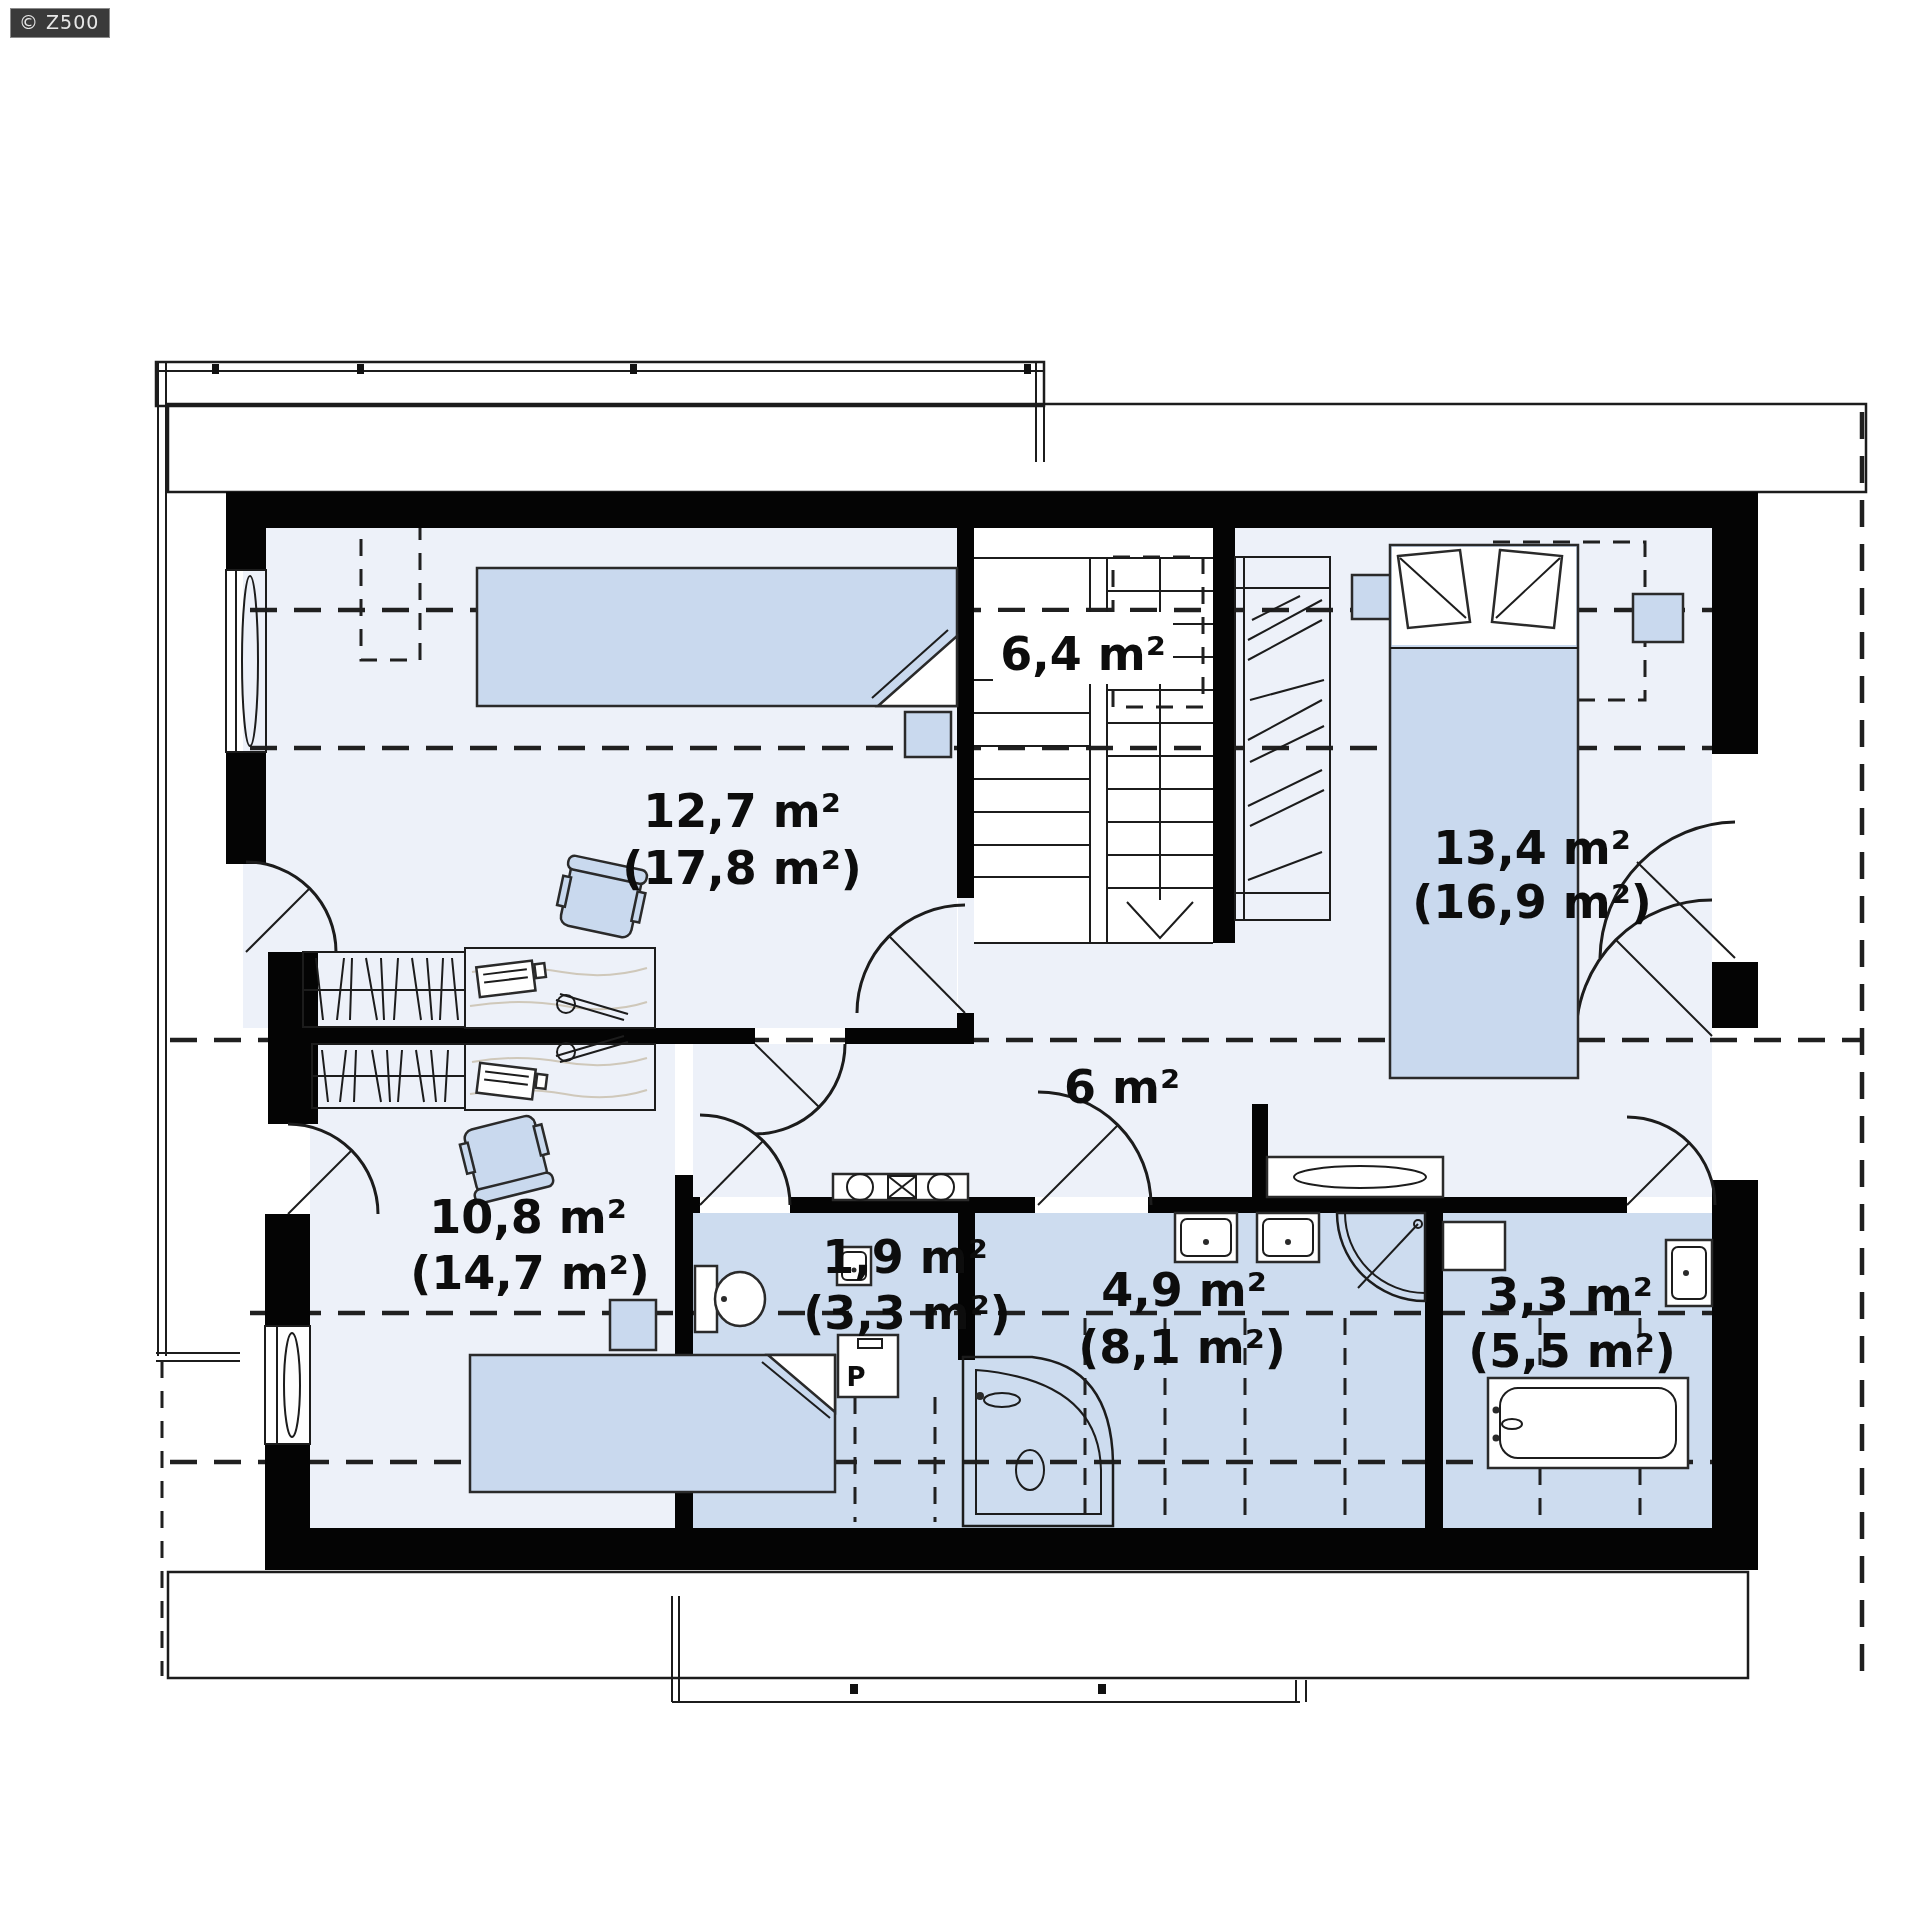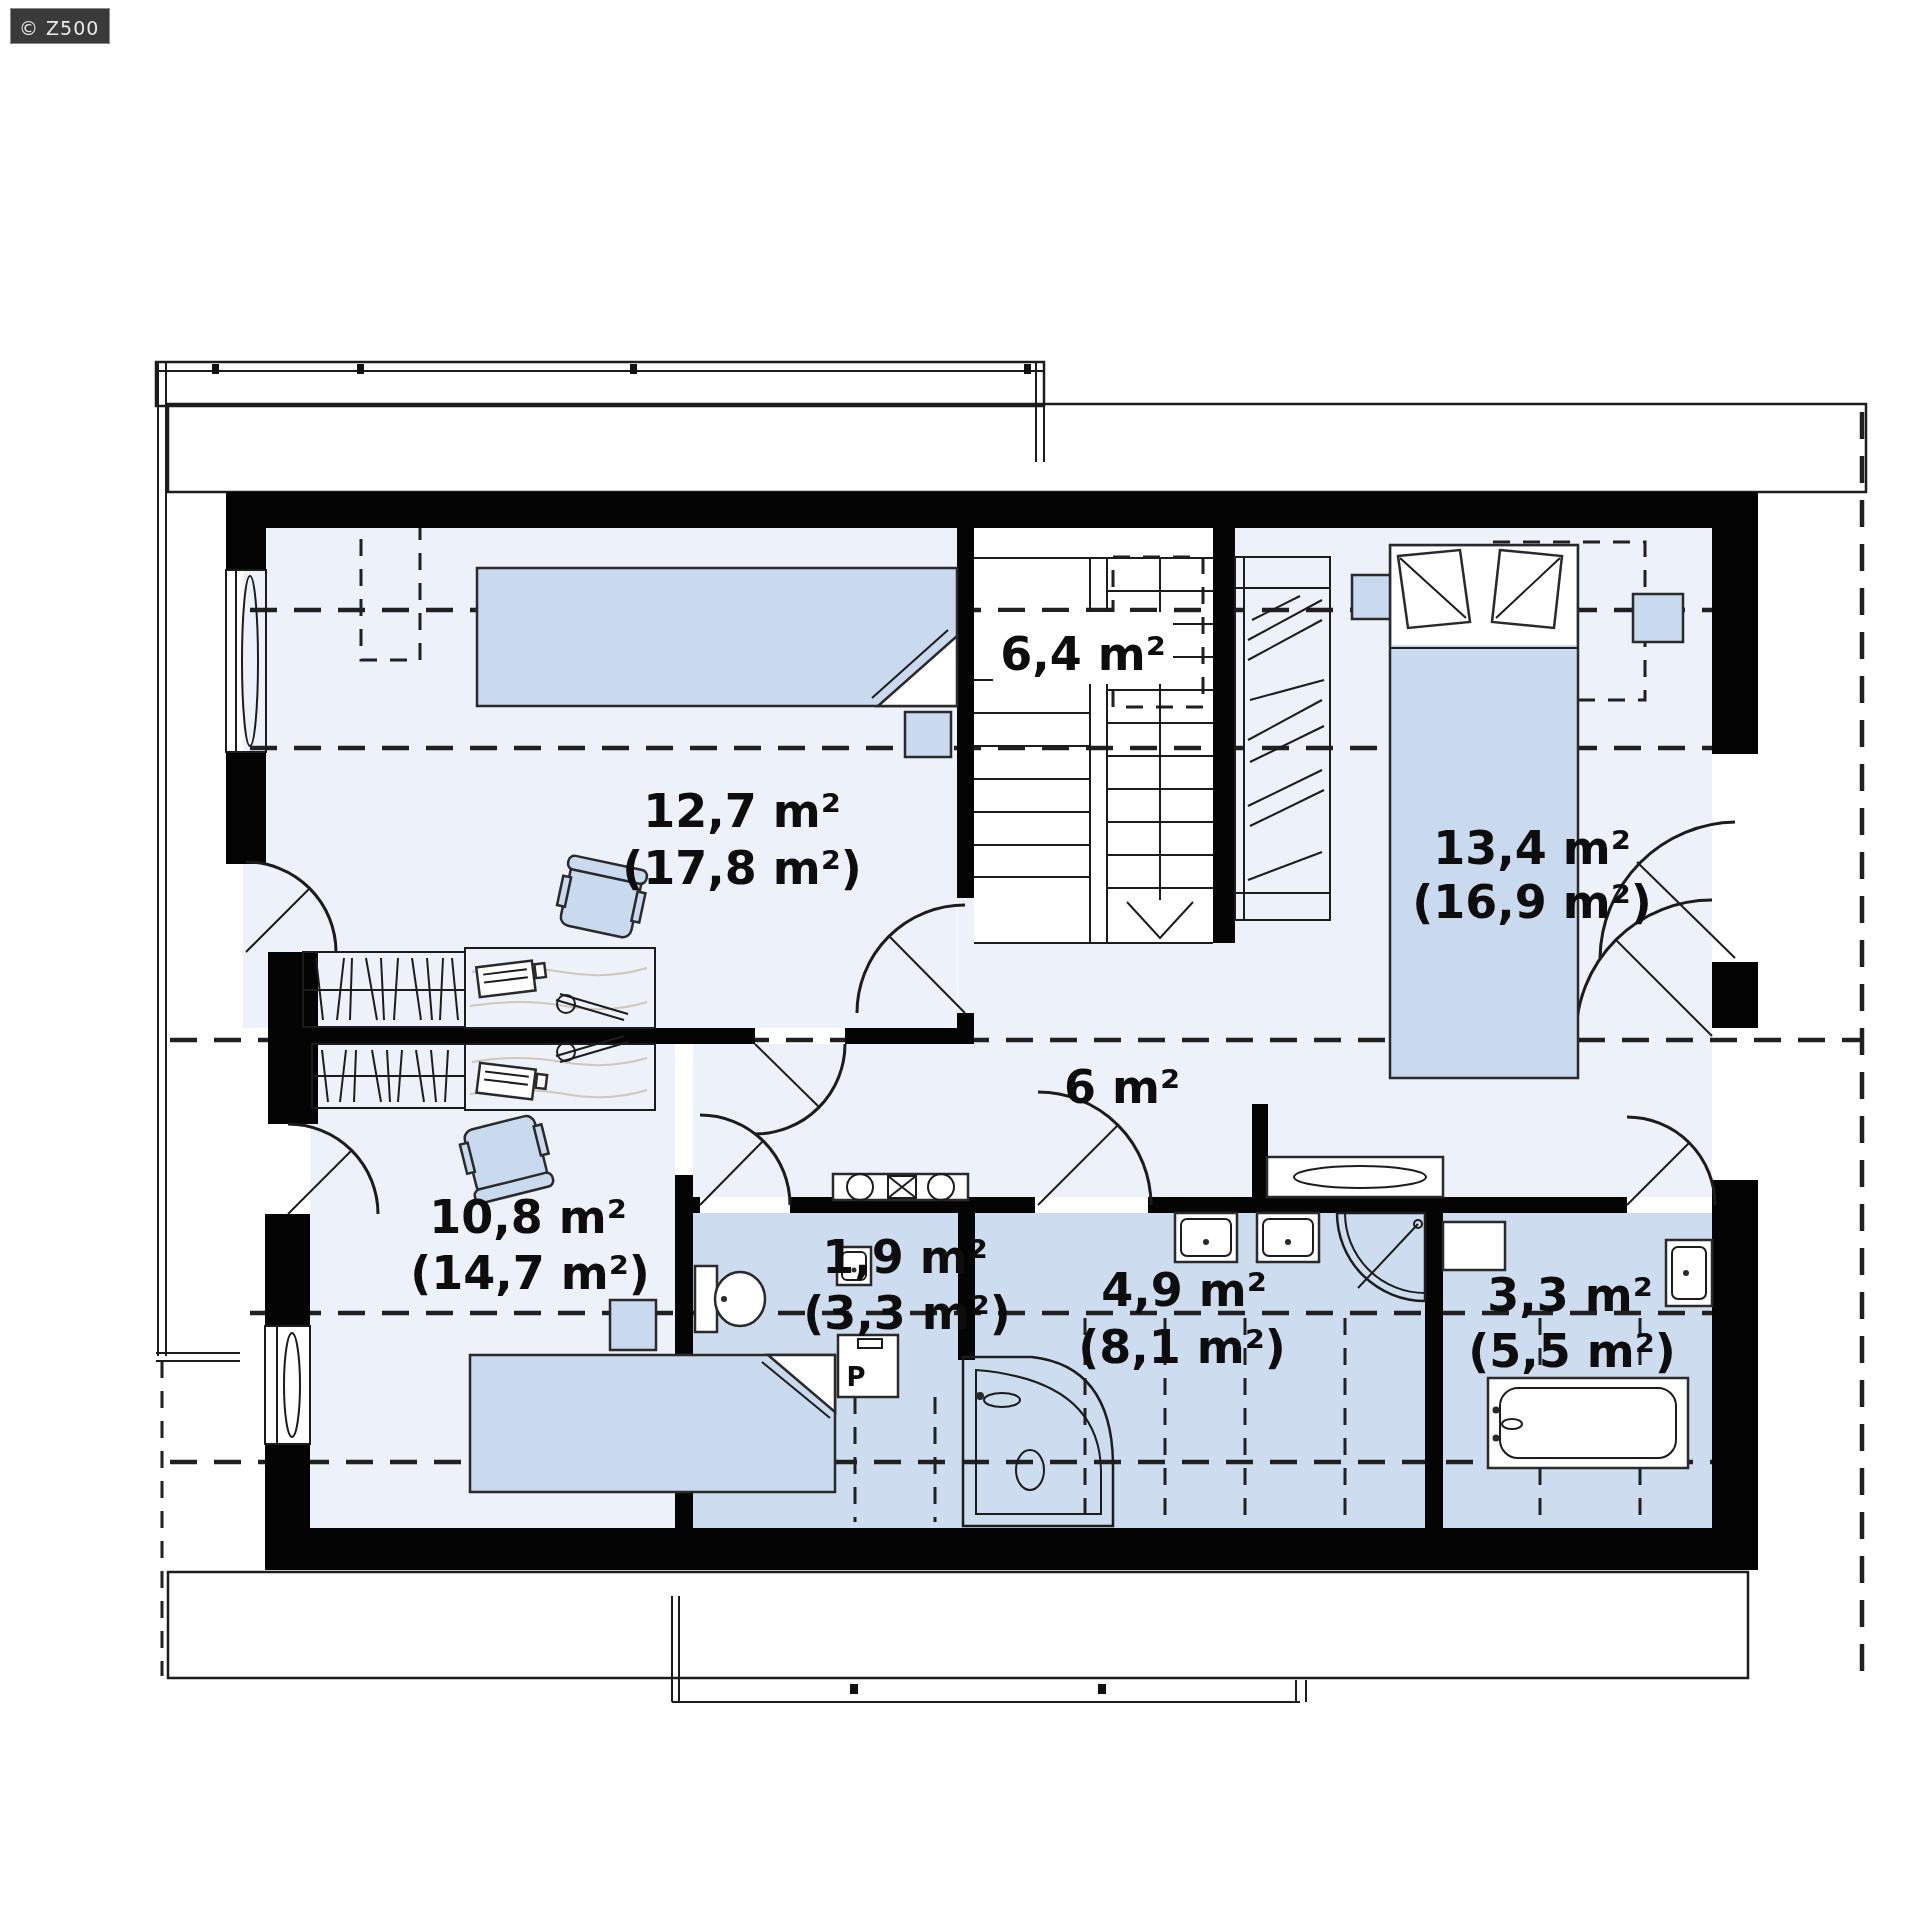--- a/index.html
+++ b/index.html
@@ -1,20 +1,20 @@
 <!DOCTYPE html>
 <html><head>
 <meta charset="utf-8">
 <style>
   html,body{margin:0;padding:0;background:#ffffff;}
   .canvas{position:relative;width:1920px;height:1913px;background:#ffffff;overflow:hidden;
           font-family:"DejaVu Sans","Liberation Sans",sans-serif;}
   .plan-svg{position:absolute;left:0;top:0;}
   .logo{position:absolute;left:10px;top:8px;background:#3a3a3a;border:1px solid #8a8a8a;
-        color:#e8e8e8;font-size:19px;font-weight:400;padding:8px 10px 4px 8px;letter-spacing:1px;}
+        color:#e8e8e8;font-size:19px;font-weight:400;padding:2px 10px 4px 8px;letter-spacing:1px;}
   text.area{font-weight:700;fill:#0d0d0d;font-size:46px;text-anchor:middle;}
   text.small{font-weight:700;fill:#0d0d0d;font-size:26px;text-anchor:middle;}
   .wall{fill:#040404;}
   .thin{stroke:#1c1c1c;stroke-width:2.5;fill:none;}
   .thin2{stroke:#1c1c1c;stroke-width:2;fill:none;}
   .dash{stroke:#202020;stroke-width:4.5;fill:none;stroke-dasharray:27 17;}
   .dash2{stroke:#202020;stroke-width:3;fill:none;stroke-dasharray:17 13;}
   .furn{fill:#c9d9ee;stroke:#2a2a2a;stroke-width:2.5;}
   .wfurn{fill:#ffffff;stroke:#2a2a2a;stroke-width:2.5;}
   .arc{stroke:#1c1c1c;stroke-width:3;fill:none;}

